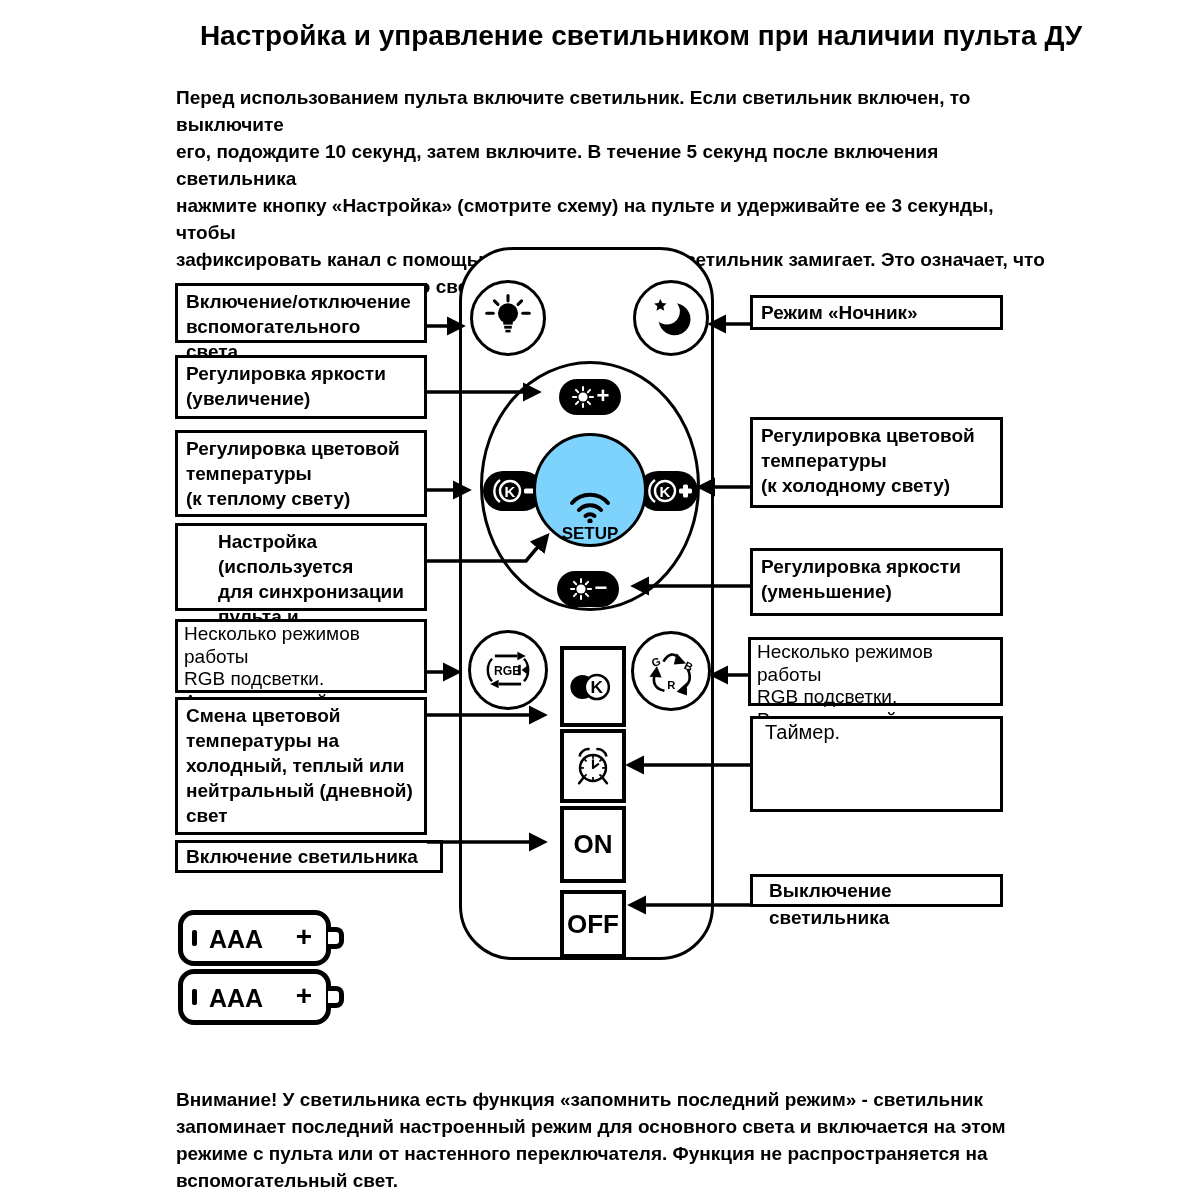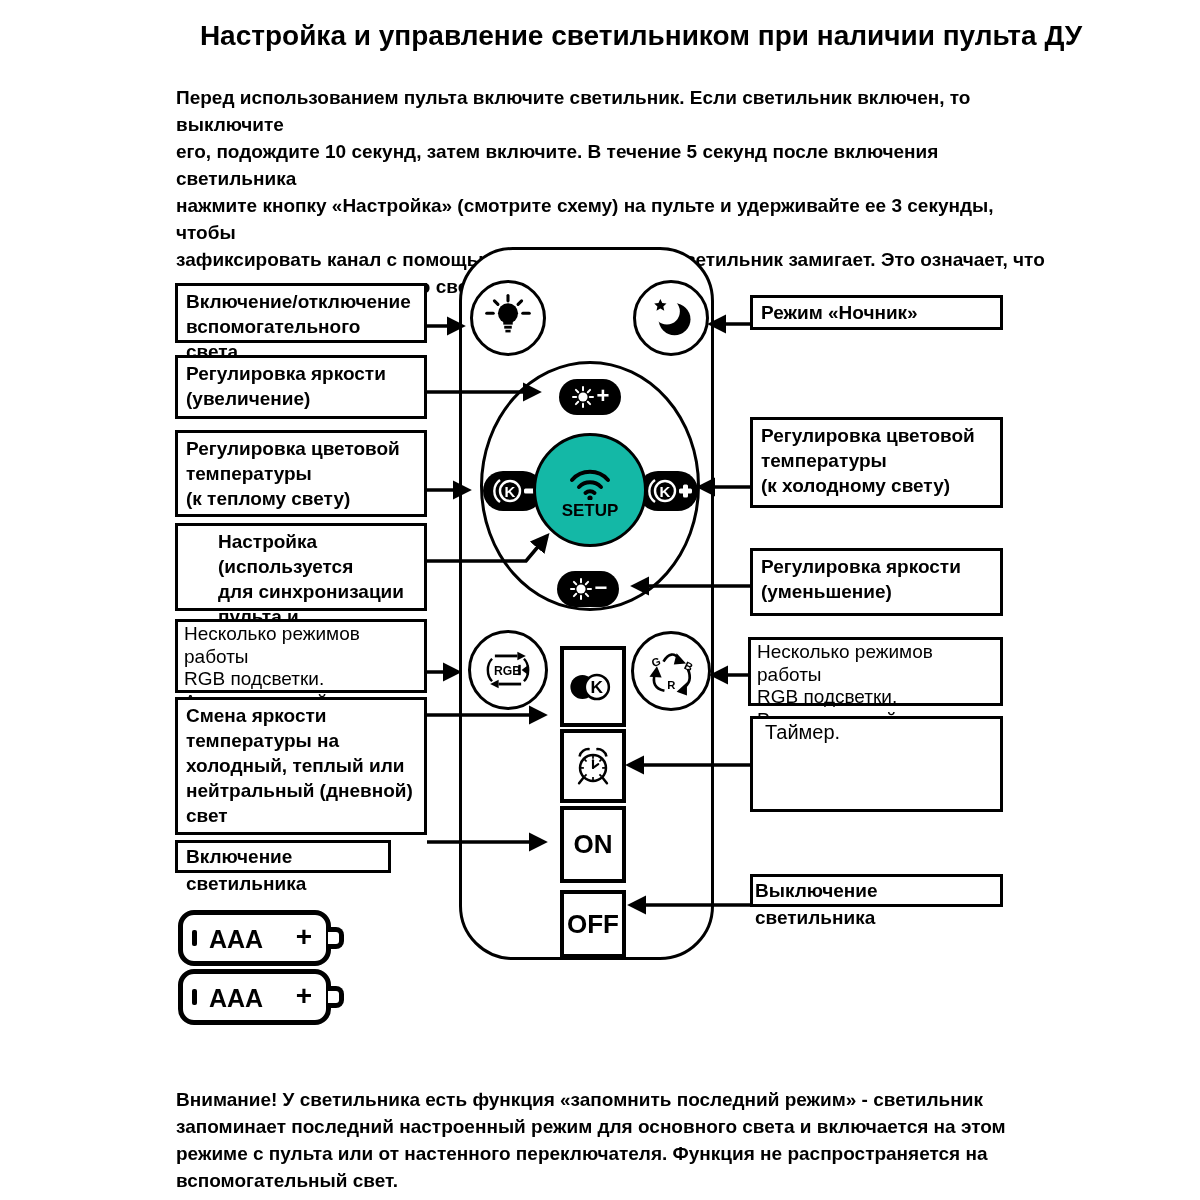--- a/index.html
+++ b/index.html
@@ -13,22 +13,22 @@
   .callout.light{font-weight:normal;line-height:22.5px;padding:1px 6px;}
   .remote{position:absolute;left:459px;top:247px;width:255px;height:713px;box-sizing:border-box;
           border:3px solid #000;border-radius:54px;background:#fff;}
   .rbtn{position:absolute;box-sizing:border-box;border:3px solid #000;border-radius:50%;background:#fff;
         display:flex;align-items:center;justify-content:center;}
   .pill{position:absolute;background:#000;border-radius:20px;display:flex;align-items:center;justify-content:center;gap:2px;}
   .pill .sign{color:#fff;font-weight:bold;font-size:22px;line-height:1;transform:translateY(-1px);}
   .ellipse{position:absolute;left:18px;top:111px;width:220px;height:250px;box-sizing:border-box;
            border:3px solid #000;border-radius:50%;}
   .setup{position:absolute;left:71px;top:183px;width:114px;height:114px;box-sizing:border-box;
-         border:3px solid #000;border-radius:50%;background:#14b8a6;display:flex;flex-direction:column;
-         align-items:center;justify-content:center;}
+         border:3px solid #000;border-radius:50%;background:#7dd3fc;display:flex;flex-direction:column;
+         align-items:center;justify-content:flex-end;}
   .setup .lbl{font-size:17px;font-weight:bold;margin-top:1px;}
   .sq{position:absolute;left:98px;width:66px;box-sizing:border-box;border:4px solid #000;background:#fff;
       display:flex;align-items:center;justify-content:center;font-weight:bold;font-size:26px;}
   .battery{position:absolute;left:178px;width:153px;height:56px;box-sizing:border-box;
            border:5px solid #000;border-radius:16px;background:#fff;}
   .battery .neg{position:absolute;left:9px;top:15px;width:5px;height:16px;background:#000;border-radius:2px;}
   .battery .typ{position:absolute;left:26px;top:10px;font-size:25px;font-weight:bold;}
   .battery .pls{position:absolute;right:14px;top:6px;font-size:28px;font-weight:bold;}
   .nub{position:absolute;width:16px;height:22px;box-sizing:border-box;border:5px solid #000;border-left:none;
        border-radius:0 8px 8px 0;background:#fff;}
@@ -54,38 +54,38 @@
 (увеличение)</div>
   <div class="callout" style="left:175px;top:430px;width:252px;height:87px;">Регулировка цветовой
 температуры
 (к теплому свету)</div>
   <div class="callout" style="left:175px;top:523px;width:252px;height:88px;padding-left:40px;">Настройка (используется
 для синхронизации
 пульта и светильника)</div>
   <div class="callout light" style="left:175px;top:619px;width:252px;height:74px;">Несколько режимов работы
 RGB подсветки.
 Автоматический режим.</div>
-  <div class="callout" style="left:175px;top:697px;width:252px;height:138px;">Смена яркости
+  <div class="callout" style="left:175px;top:697px;width:252px;height:138px;">Смена цветовой
 температуры на
 холодный, теплый или
 нейтральный (дневной)
 свет</div>
-  <div class="callout" style="left:175px;top:840px;width:216px;height:33px;padding:0 8px;line-height:27px;">Включение светильника</div>
+  <div class="callout" style="left:175px;top:840px;width:268px;height:33px;padding:0 8px;line-height:27px;">Включение светильника</div>
 
   <div class="callout" style="left:750px;top:295px;width:253px;height:35px;padding:1px 8px;line-height:28px;">Режим «Ночник»</div>
   <div class="callout" style="left:750px;top:417px;width:253px;height:91px;">Регулировка цветовой
 температуры
 (к холодному свету)</div>
   <div class="callout" style="left:750px;top:548px;width:253px;height:68px;">Регулировка яркости
 (уменьшение)</div>
   <div class="callout light" style="left:748px;top:637px;width:255px;height:69px;">Несколько режимов работы
 RGB подсветки.
 Ручная настройка.</div>
   <div class="callout light" style="left:750px;top:716px;width:253px;height:96px;padding:2px 12px;font-size:20px;">Таймер.</div>
-  <div class="callout" style="left:750px;top:874px;width:253px;height:33px;padding:0 2px;line-height:27px;">Выключение светильника</div>
+  <div class="callout" style="left:750px;top:874px;width:253px;height:33px;padding:0 16px;line-height:27px;">Выключение светильника</div>
 
   <div class="remote">
 
     <div class="rbtn" style="left:8px;top:30px;width:76px;height:76px;">
       <svg width="52" height="52" viewBox="0 0 44 44">
         <circle cx="22" cy="18" r="8.5" fill="#000"></circle>
         <rect x="18" y="25" width="8" height="2.6" fill="#000"></rect>
         <rect x="18.8" y="28.6" width="6.4" height="2.4" fill="#000"></rect>
         <rect x="19.8" y="32" width="4.4" height="2.2" fill="#000"></rect>
         <g stroke="#000" stroke-width="2.6" stroke-linecap="round">

